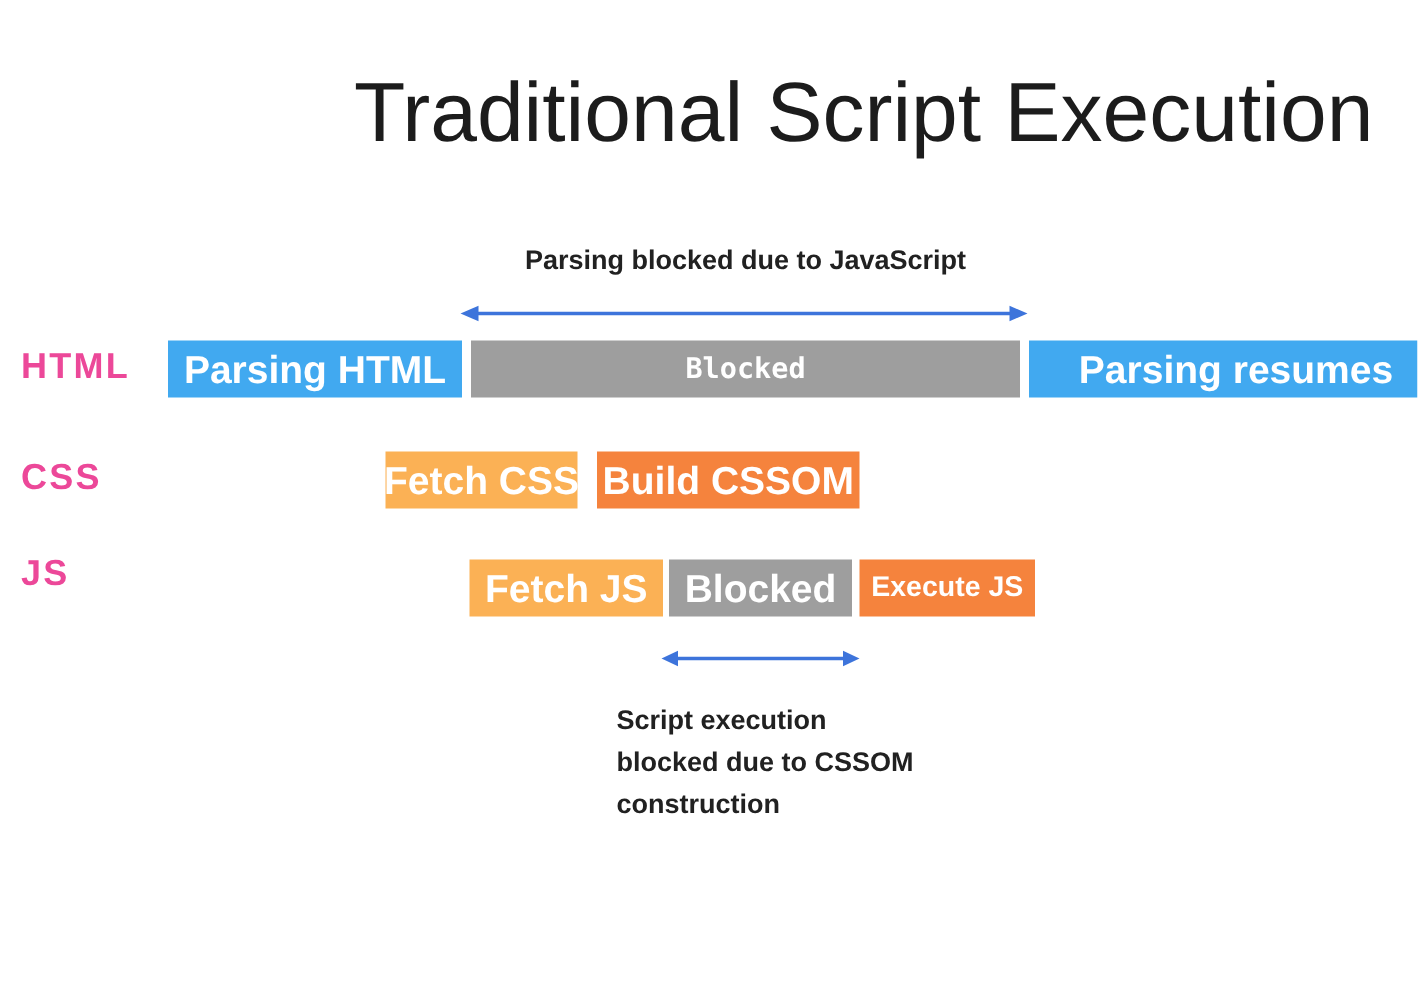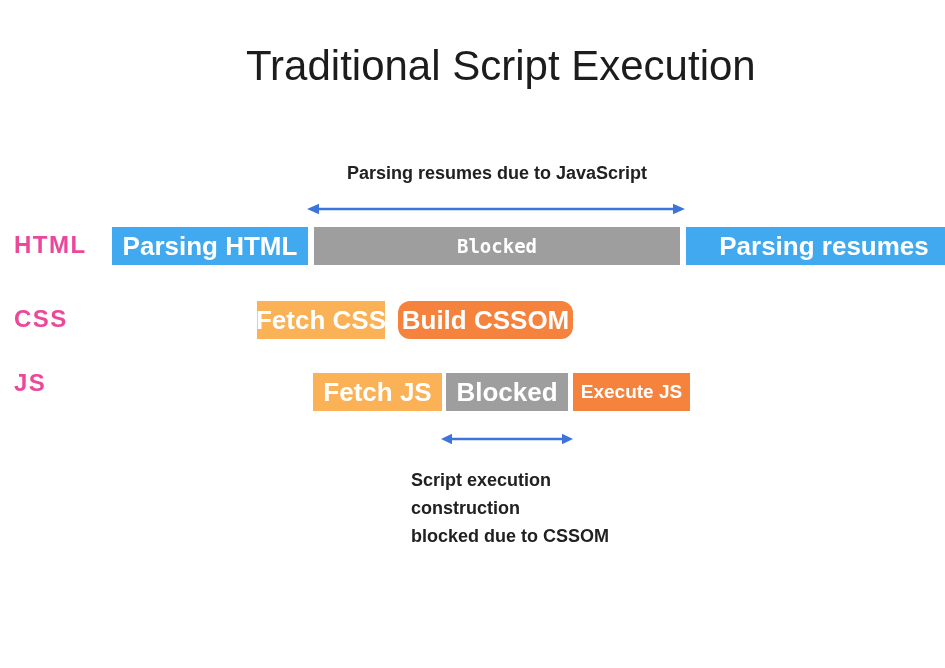--- a/index.html
+++ b/index.html
@@ -3,21 +3,21 @@
 <meta charset="utf-8">
 <style>
   html,body{margin:0;padding:0;background:#ffffff;}
   #canvas{
     position:relative;width:945px;height:668px;background:#ffffff;overflow:hidden;
     font-family:"Liberation Sans",sans-serif;
   }
   .abs{position:absolute;}
   #title{
     left:236px;top:42px;white-space:nowrap;
-    font-size:42px;font-weight:400;color:#1c1c1c;letter-spacing:0px;margin-left:10px;
+    font-size:56px;font-weight:400;color:#1c1c1c;letter-spacing:0px;
   }
   .annotation{
     font-weight:700;color:#212121;font-size:18px;white-space:nowrap;
   }
   #top-annotation{left:497px;top:163px;transform:translateX(-50%);}
   #bottom-annotation{
     left:510px;top:466px;transform:translateX(-50%);
     line-height:28px;white-space:nowrap;
   }
   .row-label{
@@ -31,39 +31,39 @@
   .bar.gray{background:#9e9e9e;}
   .bar.orange-light{background:#fbb155;}
   .bar.orange-dark{background:#f5833d;}
   .bar.mono{font-family:"DejaVu Sans Mono",monospace;font-size:19px;}
   
   #bar-parsing-html   {left:112px;top:227px;width:196px;}
   #bar-html-blocked   {left:314px;top:227px;width:366px;}
   #bar-parsing-resumes{left:686px;top:227px;width:276px;}
   
   #bar-fetch-css  {left:257px;top:301px;width:128px;}
-  #bar-build-cssom{left:398px;top:301px;width:175px;border-radius:12px;}
+  #bar-build-cssom{left:398px;top:301px;width:175px;}
   
   #bar-fetch-js  {left:313px;top:373px;width:129px;}
   #bar-js-blocked{left:446px;top:373px;width:122px;}
   #bar-execute-js{left:573px;top:373px;width:117px;font-size:19px;}
   #label-html{top:231px;}
   #label-css{top:305px;}
   #label-js{top:369px;text-align:right;}
   #top-arrow{left:306px;top:201px;}
   #bottom-arrow{left:440px;top:431px;}
 </style>
 </head>
 <body>
 
 <div id="canvas">
 
   <div id="title" class="abs">Traditional Script Execution</div>
 
-  <div id="top-annotation" class="abs annotation">Parsing resumes due to JavaScript</div>
+  <div id="top-annotation" class="abs annotation">Parsing blocked due to JavaScript</div>
 
   <svg id="top-arrow" class="abs" width="380" height="16" viewBox="0 0 380 16">
     <line x1="11" y1="8" x2="369" y2="8" stroke="#3d74db" stroke-width="2.4"></line>
     <polygon points="1,8 13,2.8 13,13.2" fill="#3d74db"></polygon>
     <polygon points="379,8 367,2.8 367,13.2" fill="#3d74db"></polygon>
   </svg>
 
   <div id="label-html" class="abs row-label">HTML</div>
   <div id="bar-parsing-html" class="abs bar blue">
     <span>Parsing HTML</span>
@@ -95,17 +95,17 @@
   </div>
 
   <svg id="bottom-arrow" class="abs" width="134" height="16" viewBox="0 0 134 16">
     <line x1="10" y1="8" x2="124" y2="8" stroke="#3d74db" stroke-width="2.4"></line>
     <polygon points="1,8 12,2.8 12,13.2" fill="#3d74db"></polygon>
     <polygon points="133,8 122,2.8 122,13.2" fill="#3d74db"></polygon>
   </svg>
 
   <div id="bottom-annotation" class="abs annotation">
     <div>Script execution</div>
+    <div>blocked due to CSSOM</div>
     <div>construction</div>
-    <div>blocked due to CSSOM</div>
   </div>
 
 </div>
 
 </body></html>

